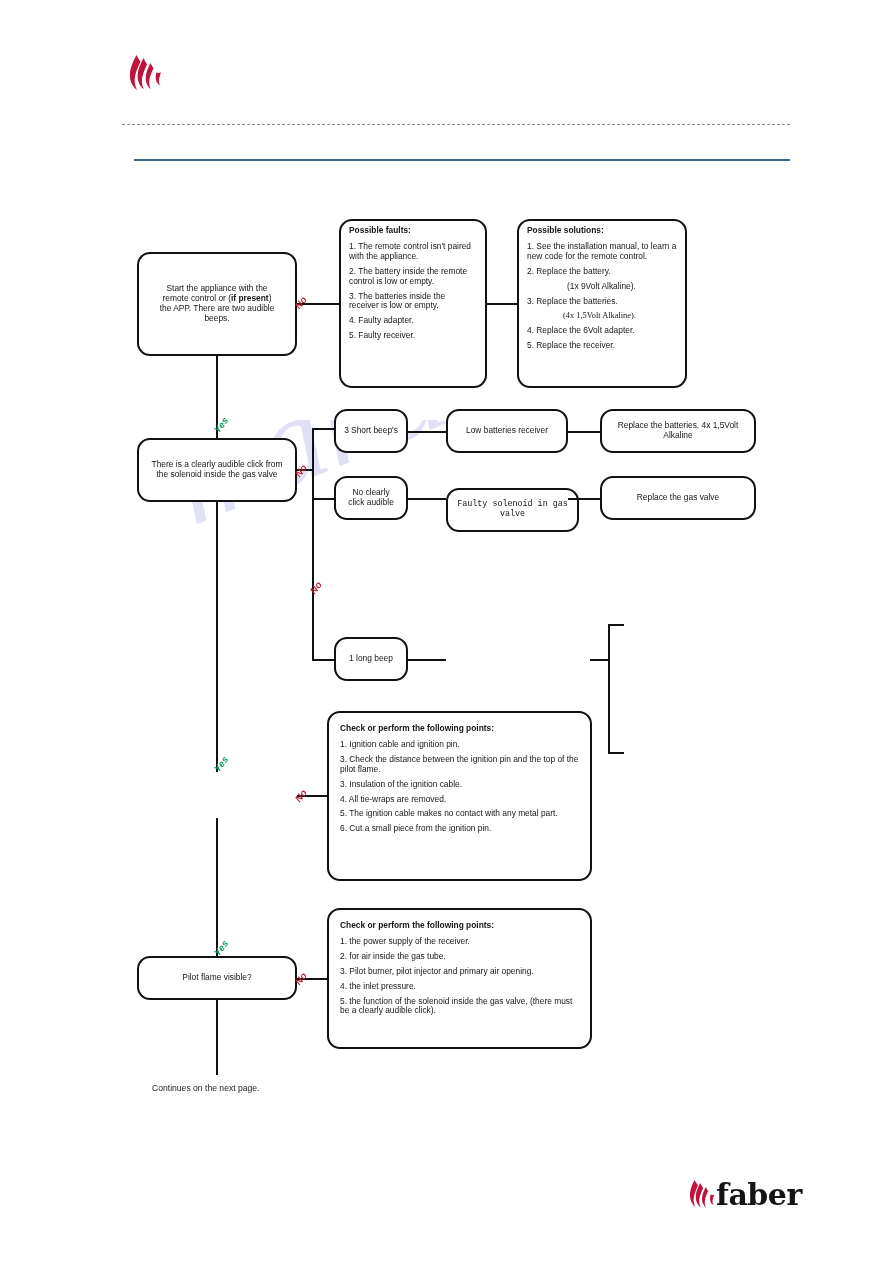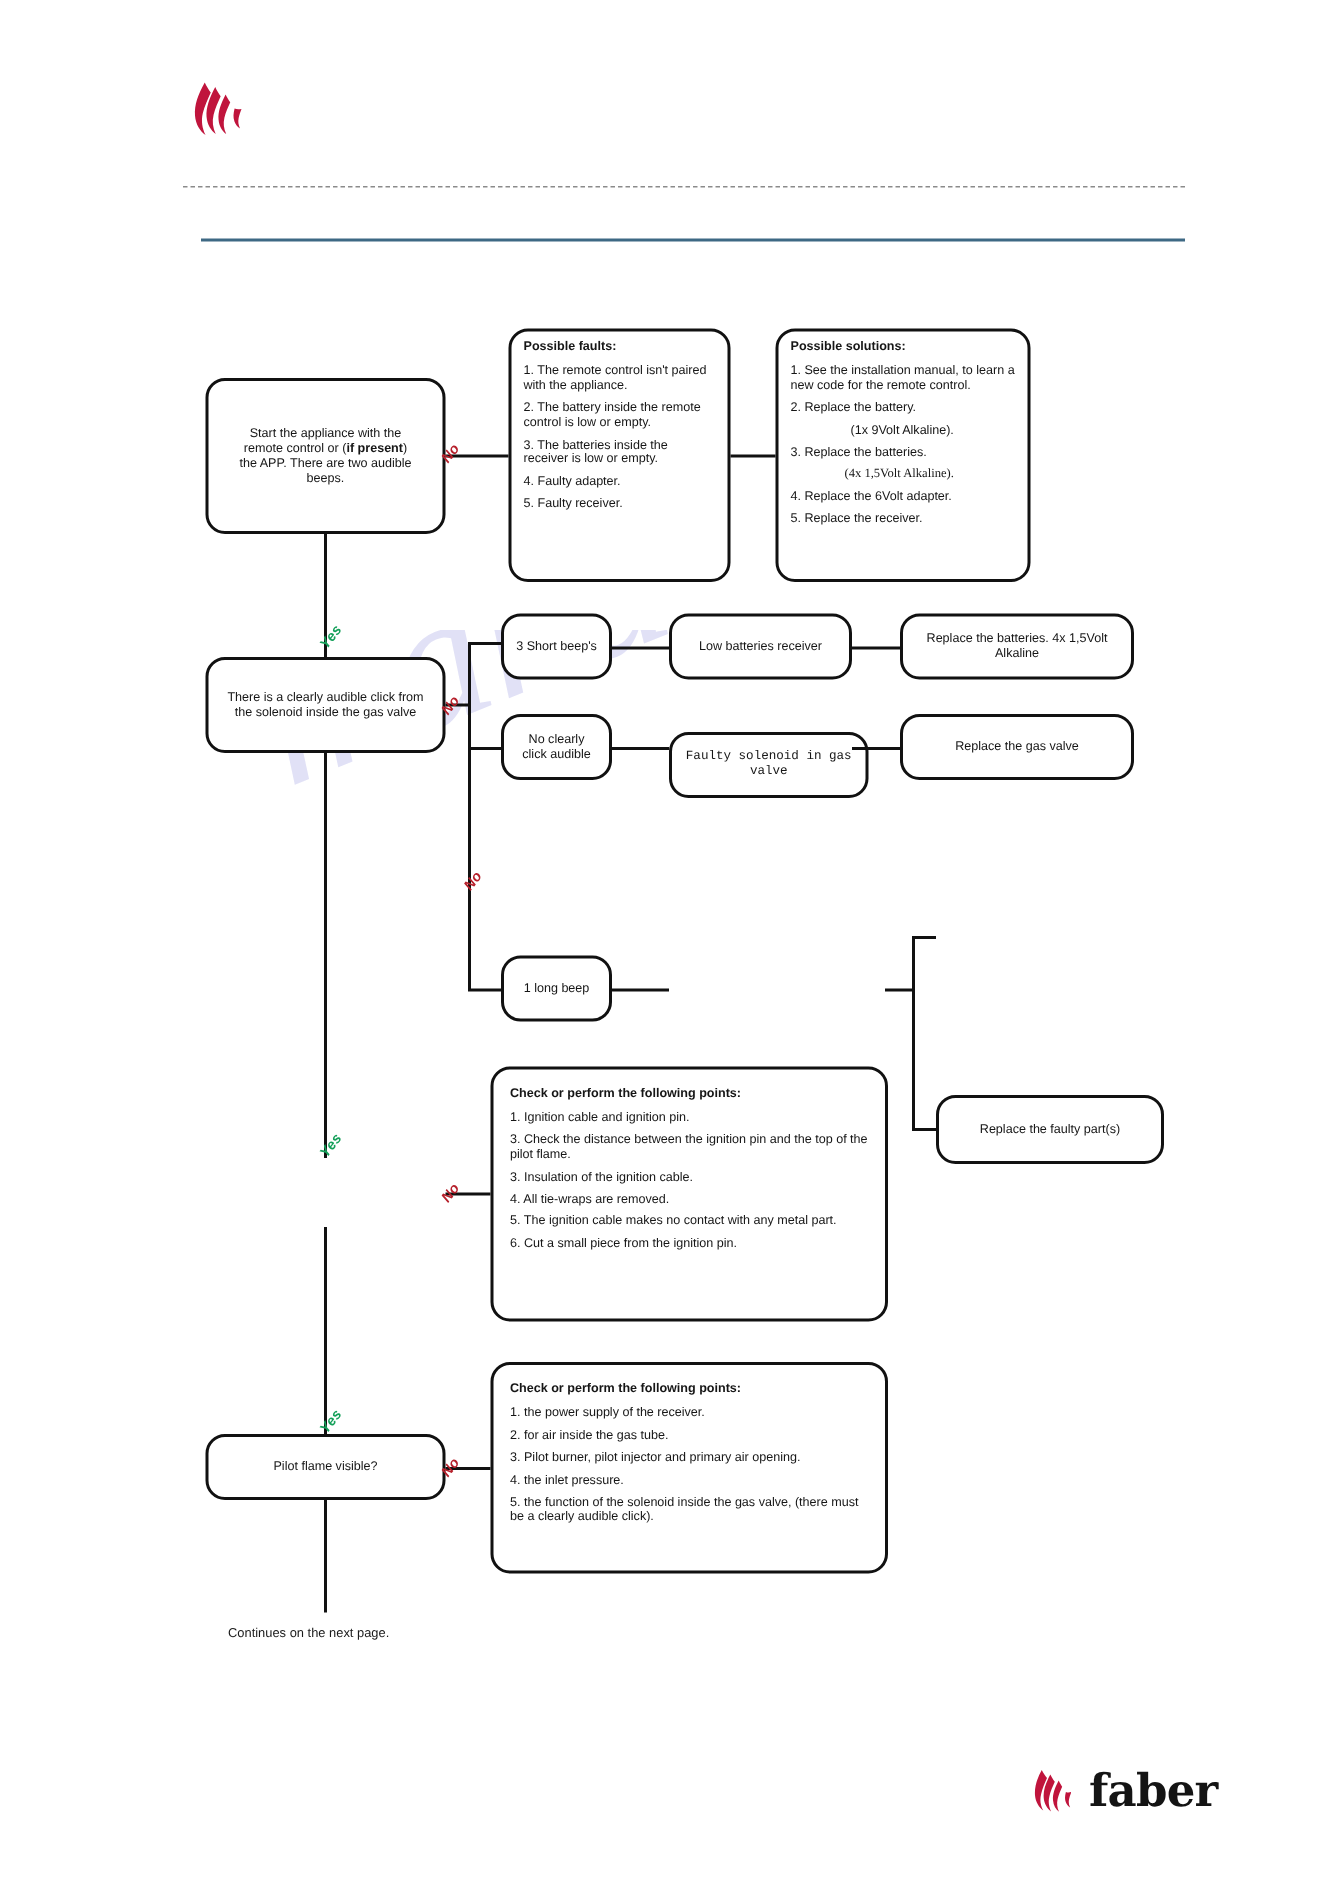--- a/index.html
+++ b/index.html
@@ -50,21 +50,21 @@
   .v{width:1.6px;}
 
   .lbl{position:absolute;font-size:9.5px;font-weight:bold;font-style:italic;
     transform:rotate(-52deg);transform-origin:left bottom;letter-spacing:.2px;}
   .lbl.no{color:#b6202b;}
   .lbl.yes{color:#15a05a;}
 
   #continues{position:absolute;left:152px;top:1083px;font-size:8.6px;color:#1a1a1a;}
 
   
-  #footer-logo{position:absolute;left:688px;top:1178px;display:flex;align-items:center;gap:12px;}
+  #footer-logo{position:absolute;left:688px;top:1178px;display:flex;align-items:center;gap:2px;}
   #footer-logo .wordmark{
     font-family:"DejaVu Serif", serif;font-weight:bold;font-size:30px;
     color:#141414;letter-spacing:-0.5px;line-height:1;
   }
 </style>
 </head>
 <body>
 
 <div class="page">
 
@@ -166,23 +166,20 @@
       <div>1 long beep</div>
     </div>
     <div class="ln h" style="left:408px;top:659px;width:38px;"></div>
 
     <div class="ln h" style="left:590px;top:659px;width:19px;"></div>
     <div class="ln v" style="left:608px;top:624px;height:128px;"></div>
     <div class="ln h" style="left:608px;top:624px;width:16px;"></div>
     <div class="ln h" style="left:608px;top:752px;width:16px;"></div>
 
 
-    <div class="node" style="left:624px;top:730px;width:152px;height:46px;">
-      <div>Replace the faulty part(s)</div>
-    </div>
 
     <div class="ln v" style="left:216px;top:502px;height:270px;"></div>
     <div class="lbl yes" style="left:220px;top:763px;">Yes</div>
 
     <div class="ln h" style="left:297px;top:795px;width:30px;"></div>
     <div class="lbl no" style="left:301px;top:793px;">No</div>
 
     <div class="node left" style="left:327px;top:711px;width:265px;height:170px;padding:11px 11px;">
       <div>
         <span class="hd">Check or perform the following points:</span>

